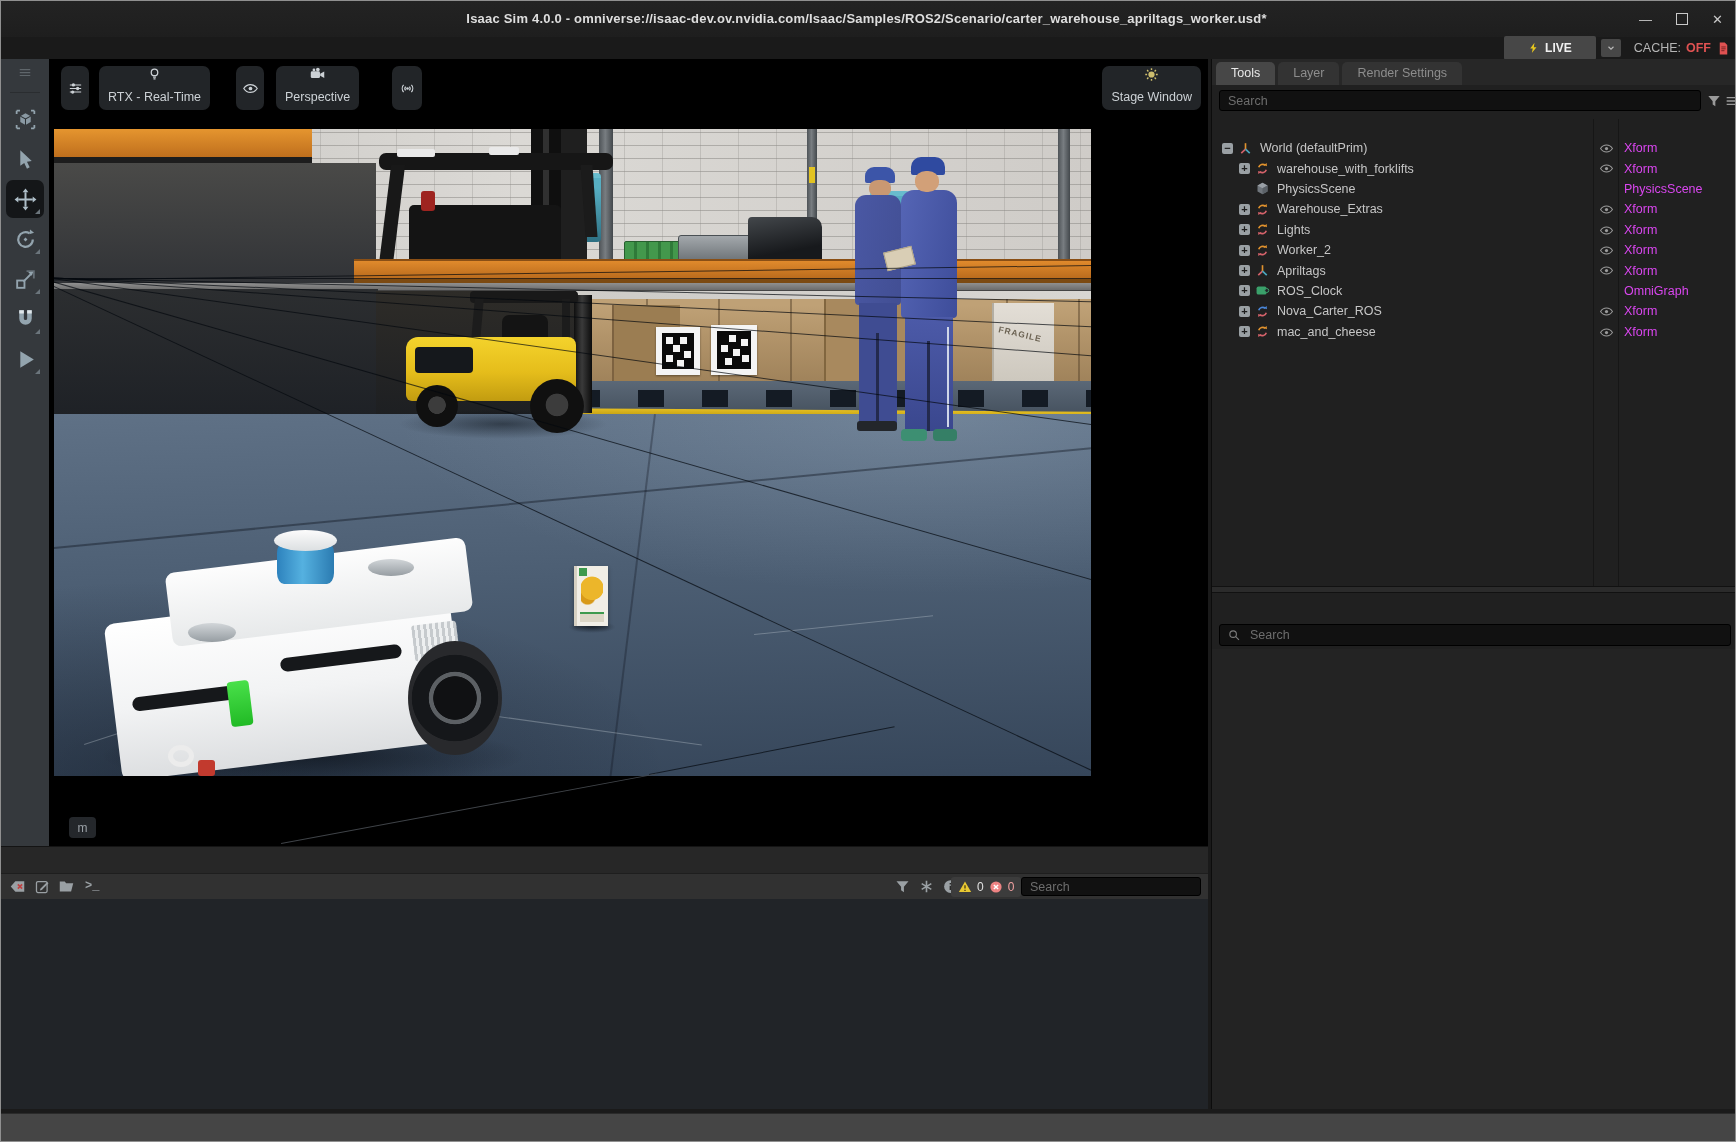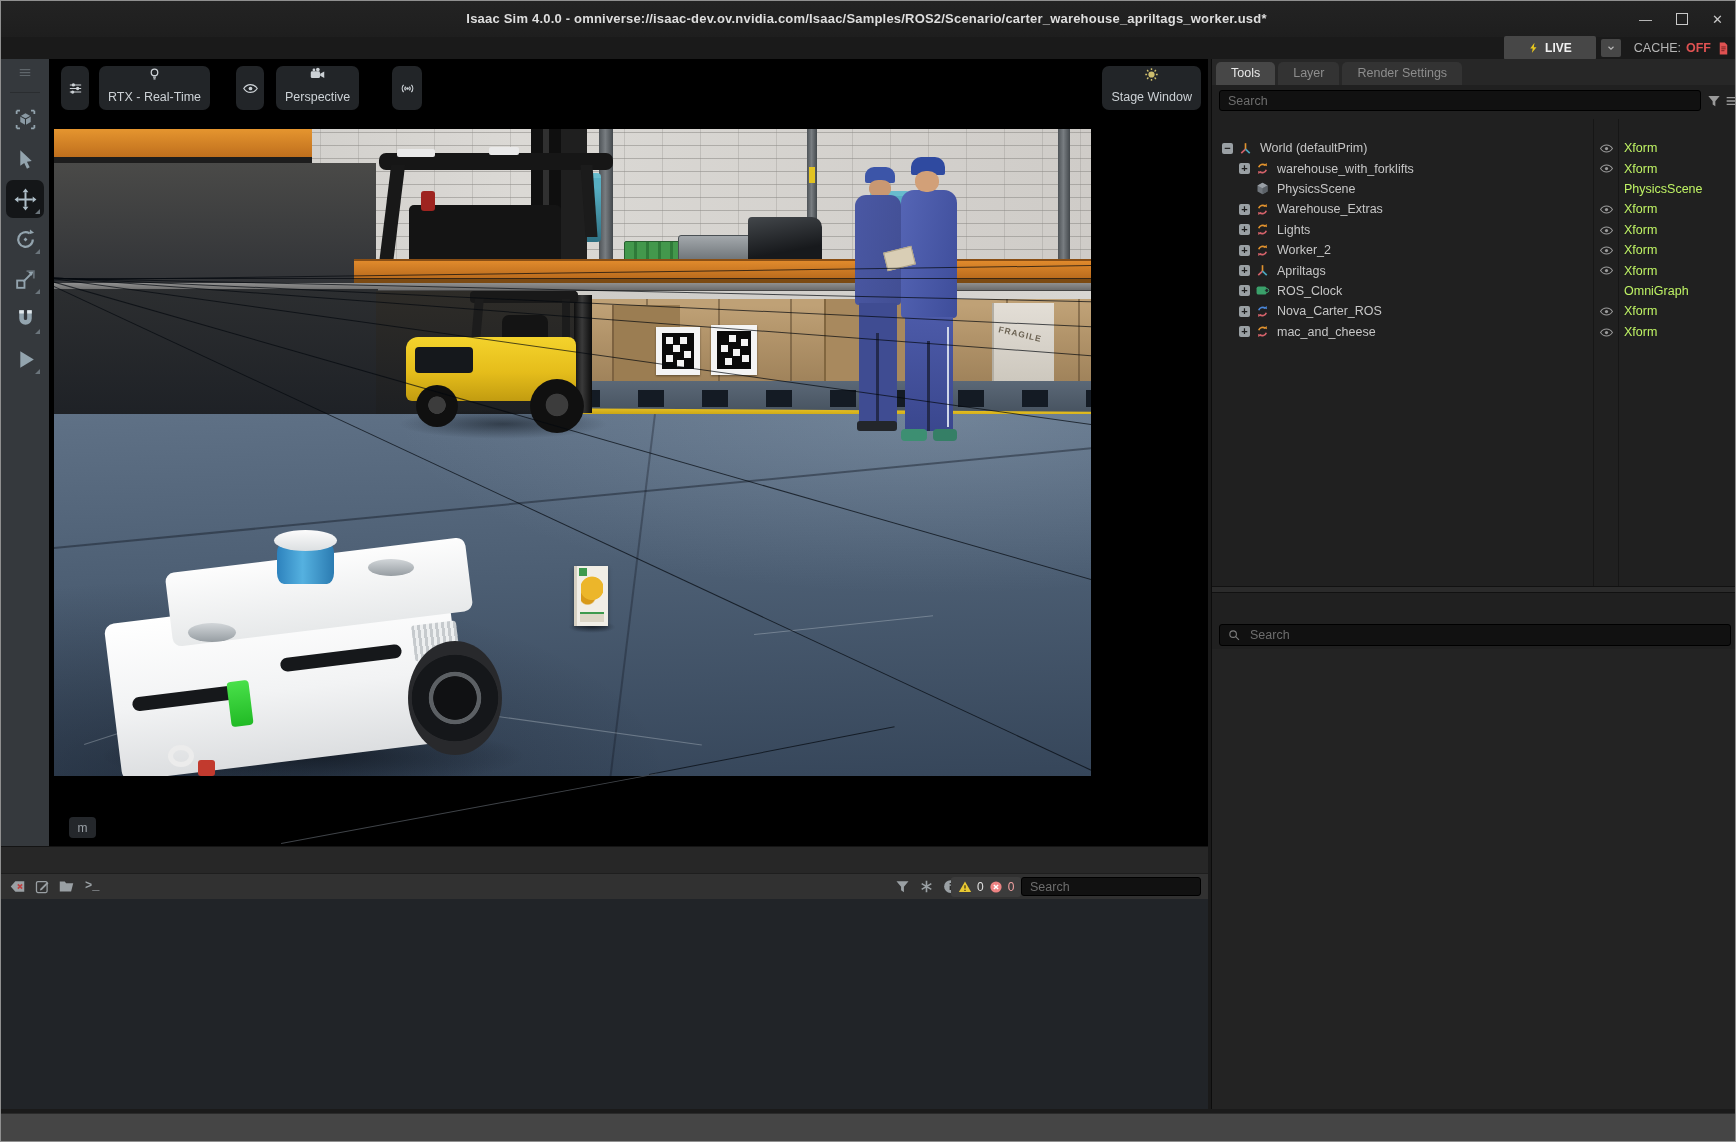--- a/index.html
+++ b/index.html
@@ -165,21 +165,21 @@
   .th-type{position:absolute;left:412px;top:2px;}
   .th-eye{position:absolute;left:386px;top:1px;width:15px;height:15px;color:#9a9a9a;}
   .vline{position:absolute;top:60px;height:467px;width:1px;background:#161616;}
   .tree-rows{position:absolute;left:0;right:0;top:79px;}
   .trow{position:relative;height:20.4px;display:flex;align-items:center;font-size:12.5px;color:#c6c6c6;}
   .trow .expander{width:11px;height:11px;background:#9aa0a4;border-radius:2px;color:#1d1d1d;font-size:11px;line-height:10px;text-align:center;font-weight:bold;flex:0 0 11px;margin-right:5px;}
   .trow .expander.none{visibility:hidden;}
   .trow svg.ricon{width:15px;height:15px;flex:0 0 15px;margin-right:7px;}
   .trow .rname{white-space:nowrap;}
   .trow .reye{position:absolute;left:387px;top:3px;width:15px;height:15px;color:#9a9a9a;}
-  .trow .rtype{position:absolute;left:412px;color:#bef264;}
+  .trow .rtype{position:absolute;left:412px;color:#d946ef;}
 
   .splitter{position:absolute;left:0;right:0;top:527px;height:7px;background:#2b2b2b;border-top:1px solid #111;border-bottom:1px solid #111;box-sizing:border-box;}
 
   
   .bottom-panel{position:absolute;left:0;top:845px;width:1207px;height:263px;background:#272727;border-top:1px solid #141414;box-sizing:border-box;}
   .bp-toolbar{position:absolute;left:0;right:0;top:26px;height:26px;background:#313131;border-top:1px solid #1e1e1e;box-sizing:border-box;}
   .bp-ico{position:absolute;top:4px;width:17px;height:17px;color:#9aa0a4;}
   .prompt{position:absolute;left:84px;top:5px;color:#9aa0a4;font-size:12px;font-weight:bold;font-family:"Liberation Mono","DejaVu Sans Mono",monospace;}
   .count-group{position:absolute;left:950px;top:3px;height:20px;background:#3c3c3c;border-radius:3px;display:flex;align-items:center;gap:5px;padding:0 7px;}
   .count-group svg{width:14px;height:14px;}

